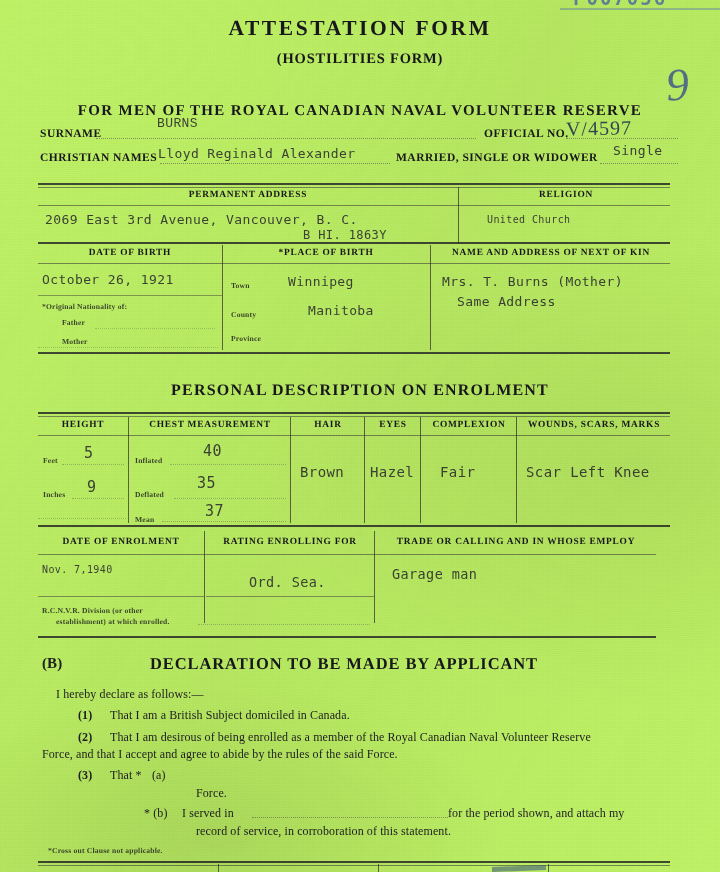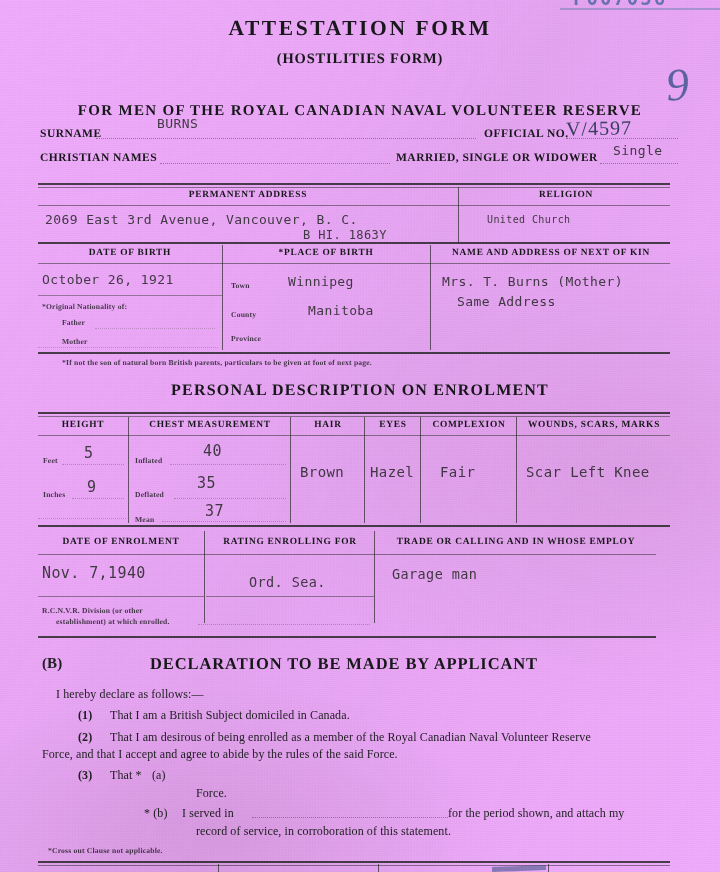--- a/index.html
+++ b/index.html
@@ -5,21 +5,21 @@
   html, body {
     margin: 0;
     padding: 0;
     background: #b9b9b4;
   }
   #page {
     position: relative;
     width: 720px;
     height: 872px;
     overflow: hidden;
-    background: #f0abfc;
+    background: #bef264;
     font-family: "Liberation Serif", serif;
     color: #1b1b1b;
   }
   
   #page::before {
     content: "";
     position: absolute;
     inset: 0;
     pointer-events: none;
     z-index: 40;
@@ -155,28 +155,29 @@
   <div class="layer printed ttl-main" style="left:0; top:16px;">ATTESTATION FORM</div>
 
   <div class="layer printed ttl-sub" style="left:0; top:51px;">(HOSTILITIES FORM)</div>
 
   <div class="layer printed ttl-for" style="left:0; top:87px;">FOR MEN OF THE ROYAL CANADIAN NAVAL VOLUNTEER RESERVE</div>
 
   <div class="layer" id="folio-mark" style="left:666px; top:58px;">9</div>
 
   <div class="layer printed lbl" style="left:40px; top:128px;">SURNAME</div>
   <div class="layer dots" style="left:96px; top:138px; width:380px;"></div>
-  <div class="layer typed" style="left:157px; top:116px; font-size:13px;">BURNS</div>
+  <div class="layer typed" style="left:157px; top:116px; font-size:13px;font-family:Liberation Mono, monospace;">BURNS</div>
 
   <div class="layer printed lbl" style="left:484px; top:128px;">OFFICIAL NO.</div>
   <div class="layer dots" style="left:566px; top:138px; width:112px;"></div>
   <div class="layer" id="official-no-hand" style="left:566px; top:117px;">V/4597</div>
 
   <div class="layer printed lbl" style="left:40px; top:152px;">CHRISTIAN NAMES</div>
   <div class="layer dots" style="left:160px; top:163px; width:230px;"></div>
+  <div class="layer typed" style="left:158px; top:146px; font-size:13px;">Lloyd Reginald Alexander</div>
 
   <div class="layer printed lbl" style="left:396px; top:152px;">MARRIED, SINGLE OR WIDOWER</div>
   <div class="layer dots" style="left:600px; top:163px; width:78px;"></div>
   <div class="layer typed" style="left:613px; top:143px; font-size:13px;">Single</div>
 
   <div class="layer rule" style="left:38px; top:183px; width:632px; height:2px;"></div>
   <div class="layer rule-t" style="left:38px; top:187px; width:632px; height:1px;"></div>
 
   <div class="layer printed colhead" style="left:38px; top:190px; width:420px;">PERMANENT ADDRESS</div>
   <div class="layer printed colhead" style="left:462px; top:190px; width:208px;">RELIGION</div>
@@ -217,21 +218,20 @@
   <div class="layer typed" style="left:308px; top:303px; font-size:13px;">Manitoba</div>
 
   <div class="layer printed lbl-xs faded" style="left:231px; top:334px;">Province</div>
   <div class="layer typed" style="left:308px; top:329px; font-size:13px;"></div>
 
   <div class="layer typed" style="left:442px; top:274px; font-size:13px;">Mrs. T. Burns (Mother)</div>
   <div class="layer typed" style="left:457px; top:294px; font-size:13px;">Same Address</div>
 
   <div class="layer rule" style="left:38px; top:352px; width:632px; height:1.6px;"></div>
 
-  <div class="layer printed lbl-xs faded" style="left:62px; top:358px;">*If not the son of natural born British parents, particulars to be given at foot of next page.</div>
 
   <div class="layer printed ttl-sect" style="left:0; top:382px;">PERSONAL DESCRIPTION ON ENROLMENT</div>
 
   <div class="layer rule" style="left:38px; top:412px; width:632px; height:2px;"></div>
   <div class="layer rule-t" style="left:38px; top:416px; width:632px; height:1px;"></div>
 
   <div class="layer printed colhead" style="left:38px; top:420px; width:90px;">HEIGHT</div>
   <div class="layer printed colhead" style="left:130px; top:420px; width:160px;">CHEST MEASUREMENT</div>
   <div class="layer printed colhead" style="left:292px; top:420px; width:72px;">HAIR</div>
   <div class="layer printed colhead" style="left:366px; top:420px; width:54px;">EYES</div>
@@ -276,21 +276,21 @@
 
   <div class="layer printed colhead" style="left:38px; top:537px; width:166px;">DATE OF ENROLMENT</div>
   <div class="layer printed colhead" style="left:206px; top:537px; width:168px;">RATING ENROLLING FOR</div>
   <div class="layer printed colhead" style="left:376px; top:537px; width:280px;">TRADE OR CALLING AND IN WHOSE EMPLOY</div>
 
   <div class="layer rule-t" style="left:38px; top:554px; width:618px; height:1px;"></div>
 
   <div class="layer vrule" style="left:204px; top:531px; height:92px;"></div>
   <div class="layer vrule" style="left:374px; top:531px; height:92px;"></div>
 
-  <div class="layer typed" style="left:42px; top:564px; font-size:15px;">Nov. 7,1940</div>
+  <div class="layer typed" style="left:42px; top:564px; font-size:10px;">Nov. 7,1940</div>
   <div class="layer typed" style="left:249px; top:574px; font-size:13.5px;">Ord. Sea.</div>
   <div class="layer typed" style="left:392px; top:566px; font-size:13.5px;">Garage man</div>
 
   <div class="layer rule-t" style="left:38px; top:596px; width:166px; height:1px; opacity:.5;"></div>
   <div class="layer rule-t" style="left:206px; top:596px; width:168px; height:1px; opacity:.5;"></div>
 
   <div class="layer printed lbl-xs faded" style="left:42px; top:606px;">R.C.N.V.R. Division (or other</div>
   <div class="layer printed lbl-xs faded" style="left:56px; top:617px;">establishment) at which enrolled.</div>
   <div class="layer dots" style="left:198px; top:624px; width:172px; opacity:.35;"></div>
 

